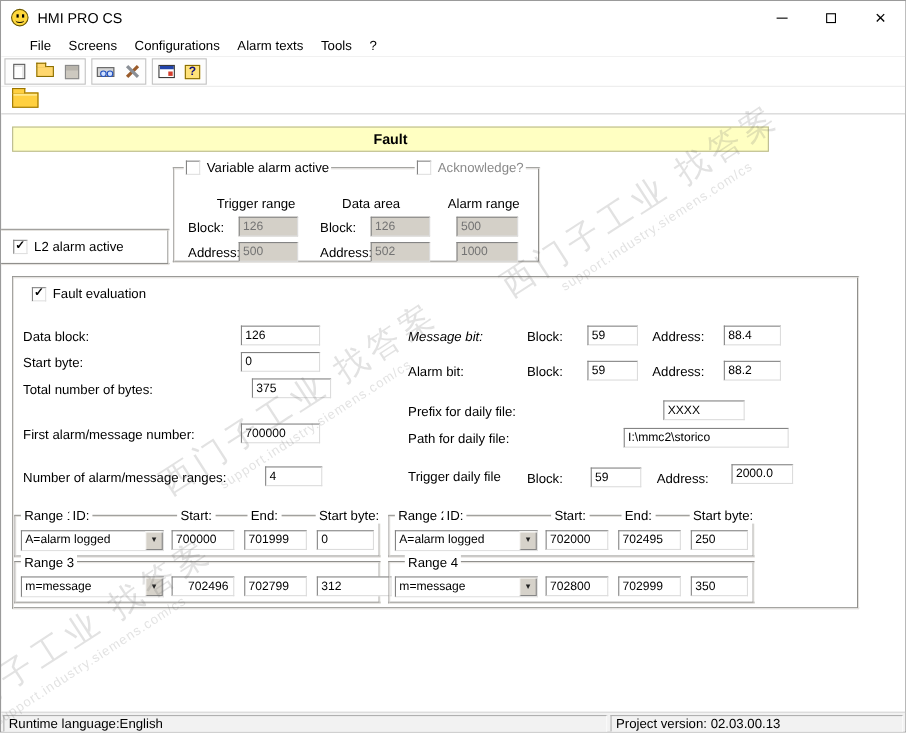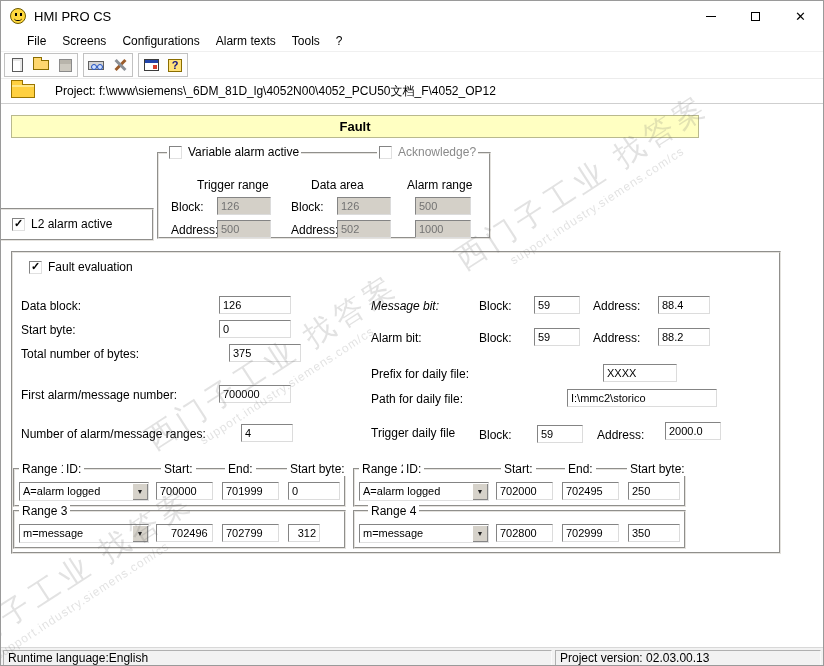--- a/index.html
+++ b/index.html
@@ -134,21 +134,20 @@
           <span class="i-screen"></span>
         </div>
       <div class="tbbtn">
           <span class="i-help">?</span>
         </div>
     </div>
   </div>
 
   <div class="projectbar">
     <span class="i-folder"></span>
-    <span class="projecttext">Project: f:\www\siemens\_6DM_81D_lg\4052N00\4052_PCU50文档_F\4052_OP12</span>
   </div>
 
   <div class="banner">Fault</div>
 
   <div class="wm" style="left:420px; top:160px; width:330px;">
     <div class="big">西门子工业  找答案</div>
     <div class="small">support.industry.siemens.com/cs</div>
   </div>
   <div class="wm" style="left:110px; top:340px; width:330px;">
     <div class="big">西门子工业  找答案</div>
@@ -273,21 +272,21 @@
   </div>
 
   <div class="gb" style="left:12px; top:509px; width:333px; height:39px;">
     <span class="gblabel" style="left:4px;">Range 3</span>
     <div class="dd" style="left:4px; top:12px; width:130px;">
       <span class="ddtext">m=message</span>
       <span class="ddbtn">▼</span>
     </div>
     <input class="fld" style="left: 141px; top: 12px; width: 57px; padding-left: 14px;" value="702496">
     <input class="fld" style="left: 207px; top: 12px; width: 57px;" value="702799">
-    <input class="fld" style="left: 273px; top: 12px; width: 32px; text-align: right;" value="312">
+    <input class="fld" style="left: 273px; top: 12px; width: 68px;" value="312">
   </div>
 
   <div class="gb" style="left:352px; top:509px; width:333px; height:39px;">
     <span class="gblabel" style="left:0;margin-left:13px;">Range 4</span>
     <div class="dd" style="left:4px; top:12px; width:130px;">
       <span class="ddtext">m=message</span>
       <span class="ddbtn">▼</span>
     </div>
     <input class="fld" style="left: 141px; top: 12px; width: 57px;" value="702800">
     <input class="fld" style="left: 207px; top: 12px; width: 57px;" value="702999">

